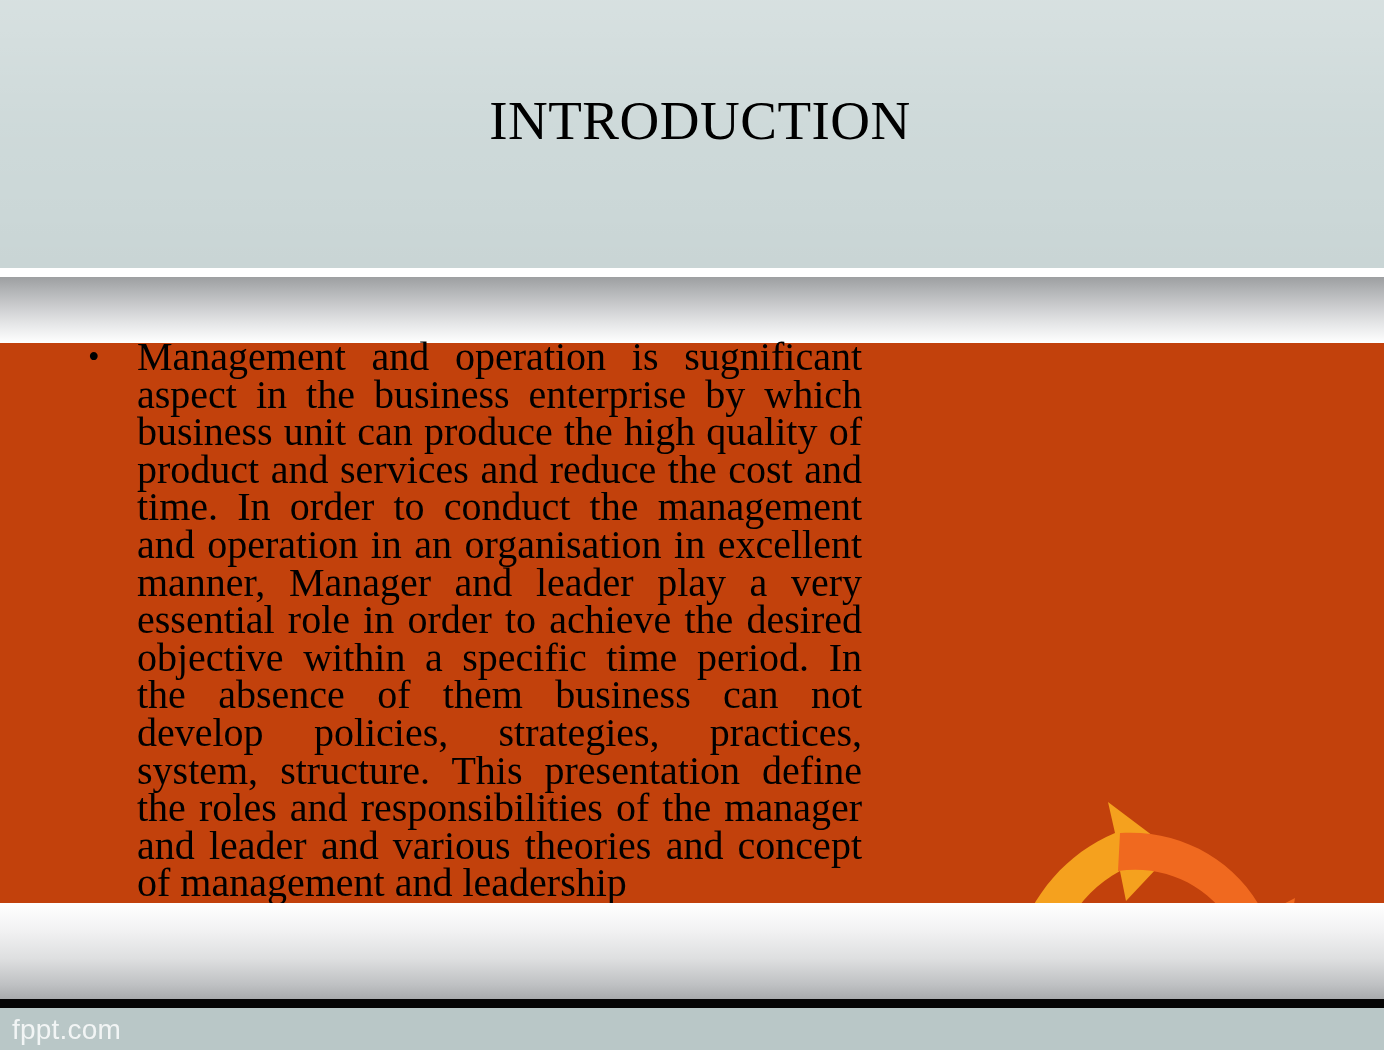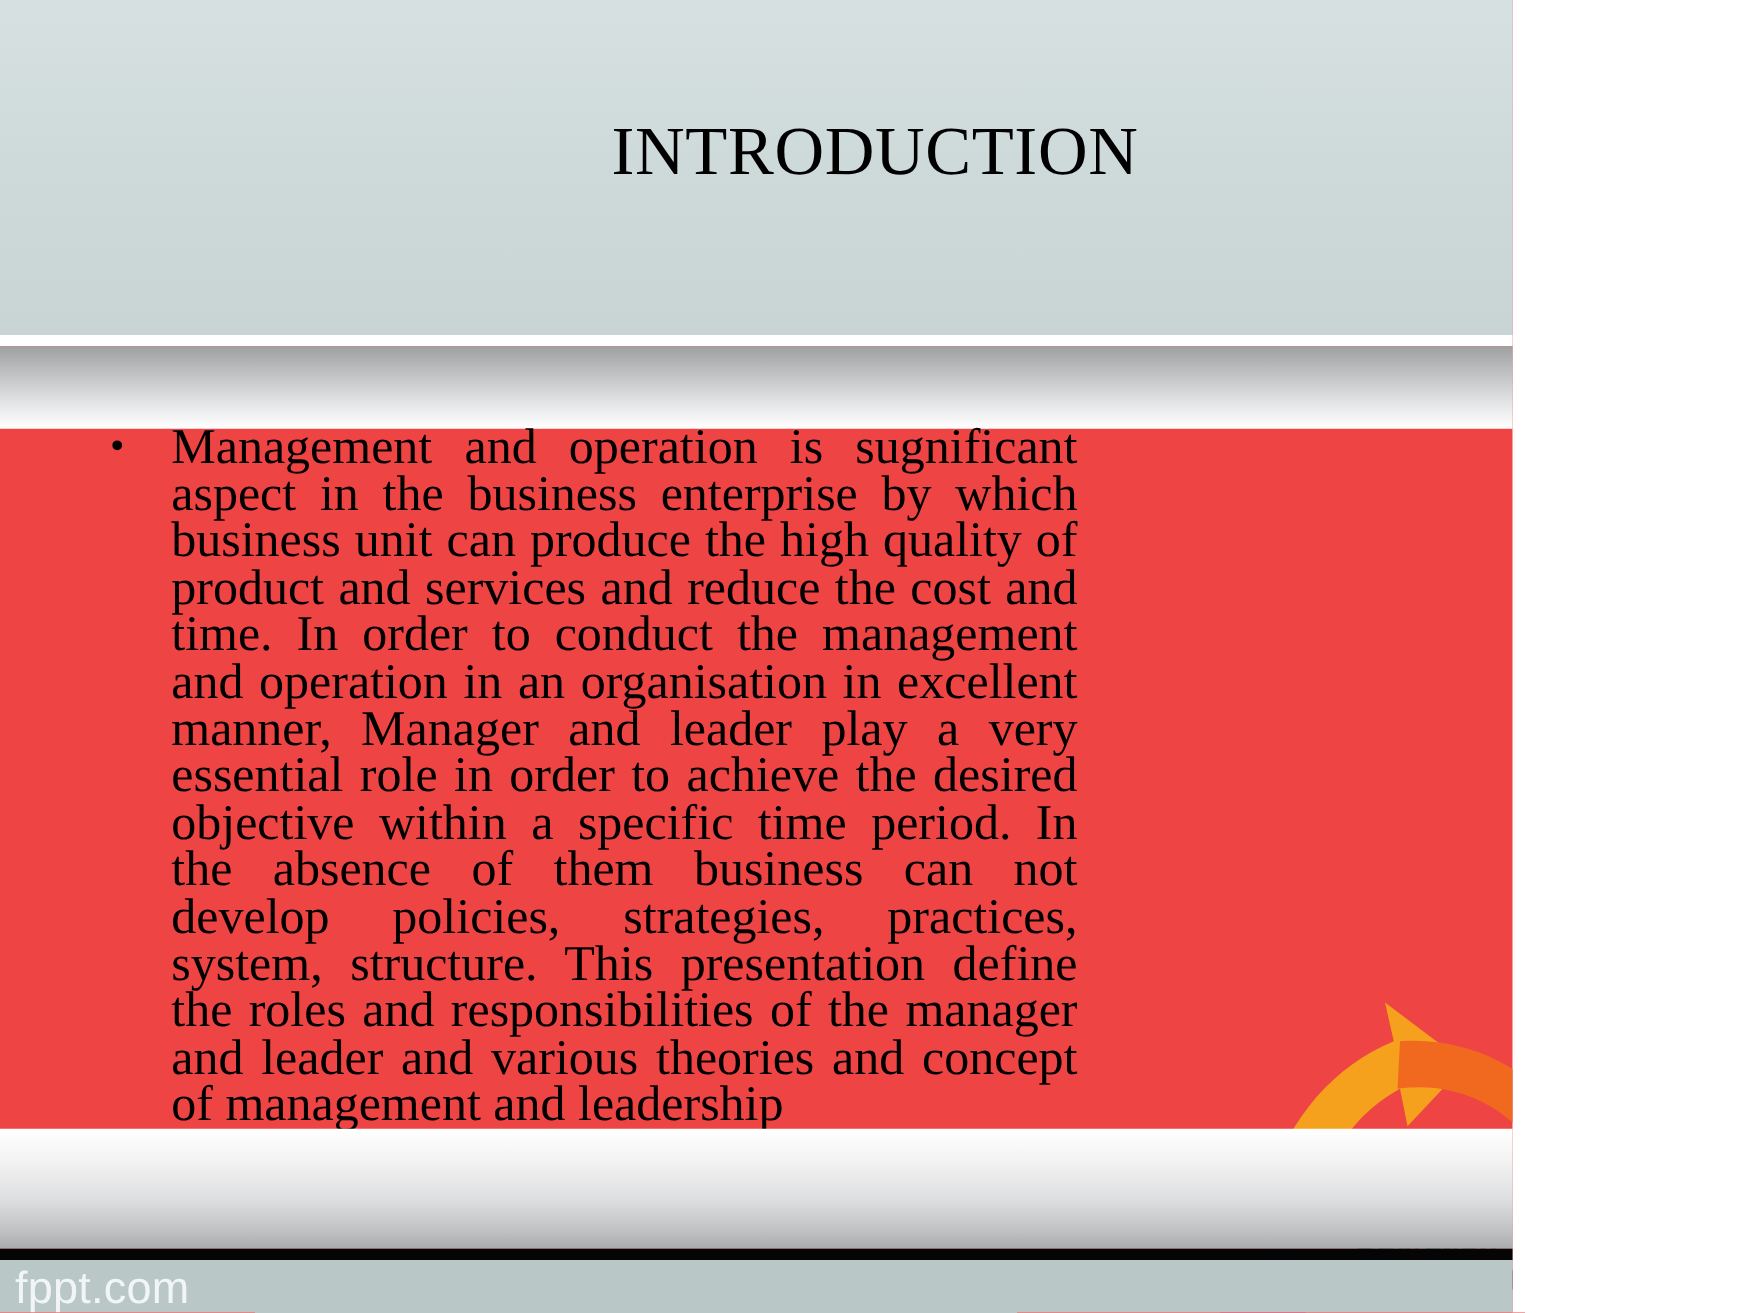--- a/index.html
+++ b/index.html
@@ -12,23 +12,23 @@
     height: 1050px;
     background: #ffffff;
     font-family: "Liberation Serif", serif;
     overflow: hidden;
     position: relative;
   }
 
   .slide {
     position: absolute;
     left: 0; top: 0;
-    width: 1210px;
+    width: 1384px;
     height: 1050px;
-    background: #ef4444;
+    background: #c2410c;
     overflow: hidden;
   }
 
   
   .header-band {
     position: absolute;
     left: 0; top: 0;
     width: 1400px;
     height: 268px;
     background: #ccd8d8;
@@ -166,21 +166,21 @@
     height: 42px;
     background: #b9c7c7;
   }
   .footer-brand {
     position: absolute;
     left: 12px;
     top: 1008px;
     height: 42px;
     line-height: 44px;
     font-family: "Liberation Sans", sans-serif;
-    font-size: 36px;
+    font-size: 28px;
     font-weight: 400;
     color: #f2f5f5;
     letter-spacing: 0.2px;
   }
 </style>
 </head>
 <body>
 
 <div class="slide">
 

